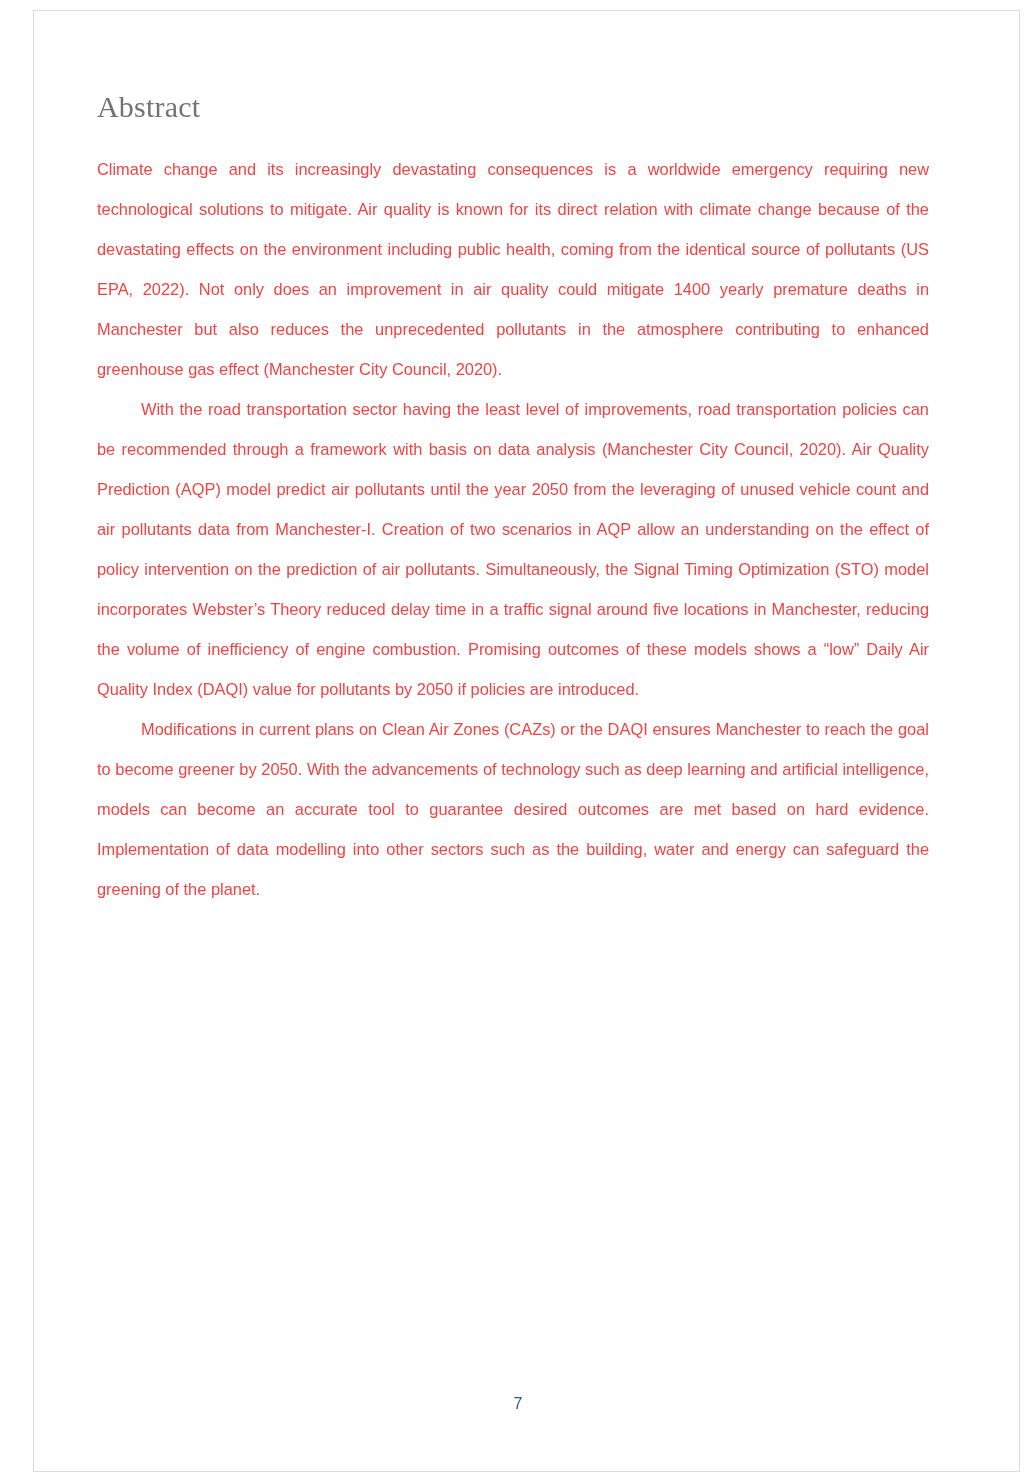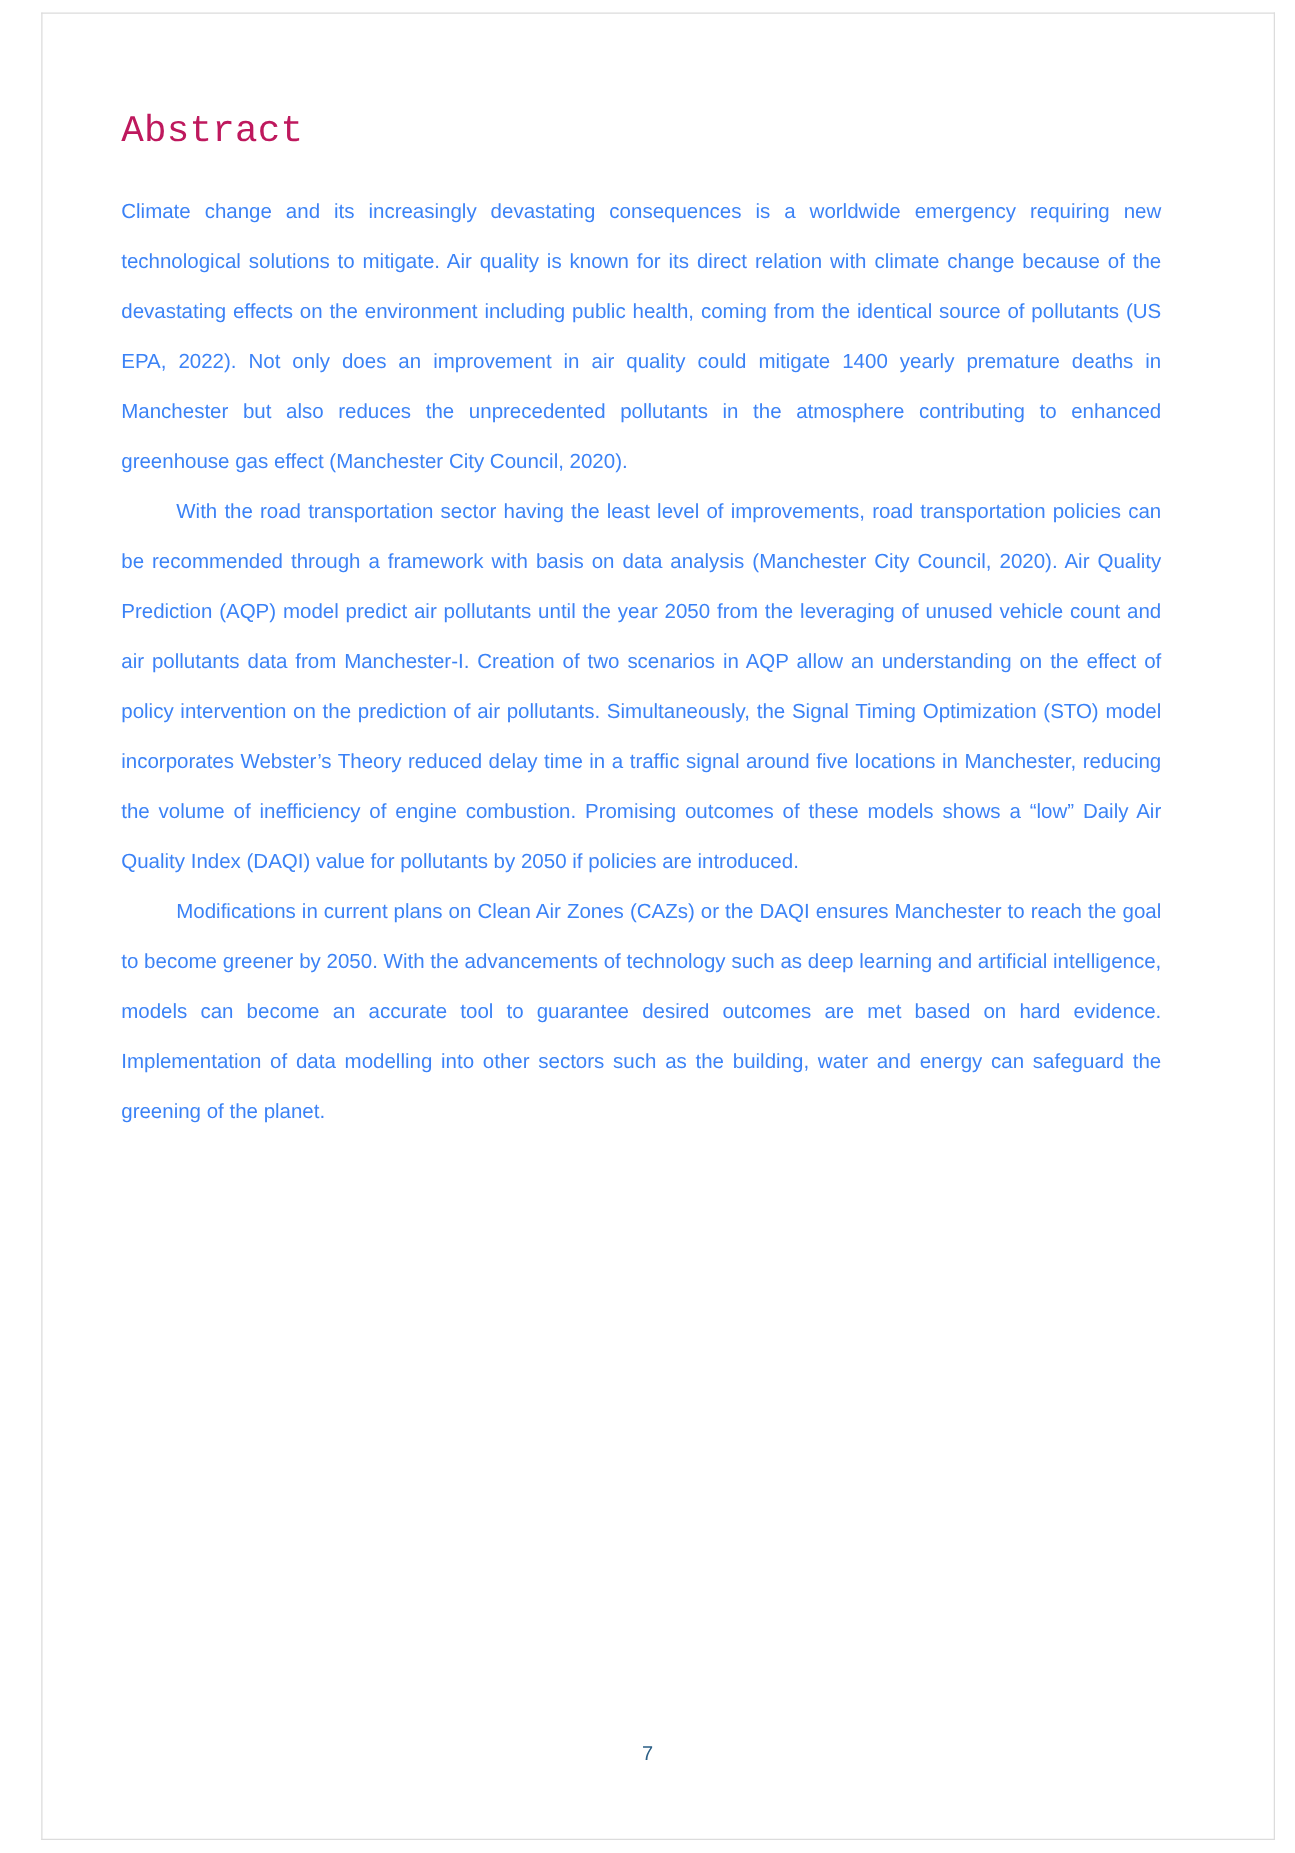--- a/index.html
+++ b/index.html
@@ -59,35 +59,35 @@
     height: 1px;
     background: #dcdcdc;
   }
   .content {
     position: absolute;
     left: 97px;
     top: 90px;
     width: 832px;
   }
   .heading {
-    font-family: Liberation Mono, monospace;
+    font-family: Liberation Serif, serif;
     font-size: 30px;
     font-weight: 400;
-    color: #be185d;
+    color: #737373;
     letter-spacing: 0.2px;
     margin: 0 0 26px 0;
     line-height: 1.1;
   }
   p.body-par {
     margin: 0;
     font-size: 16.4px;
     line-height: 40px;
     text-align: justify;
     text-justify: inter-word;
-    color: #3b82f6;
+    color: #ef4444;
     hyphens: none;
   }
   p.indent {
     text-indent: 44px;
   }
   .page-number {
     position: absolute;
     left: 0;
     top: 1395px;
     width: 1036px;

